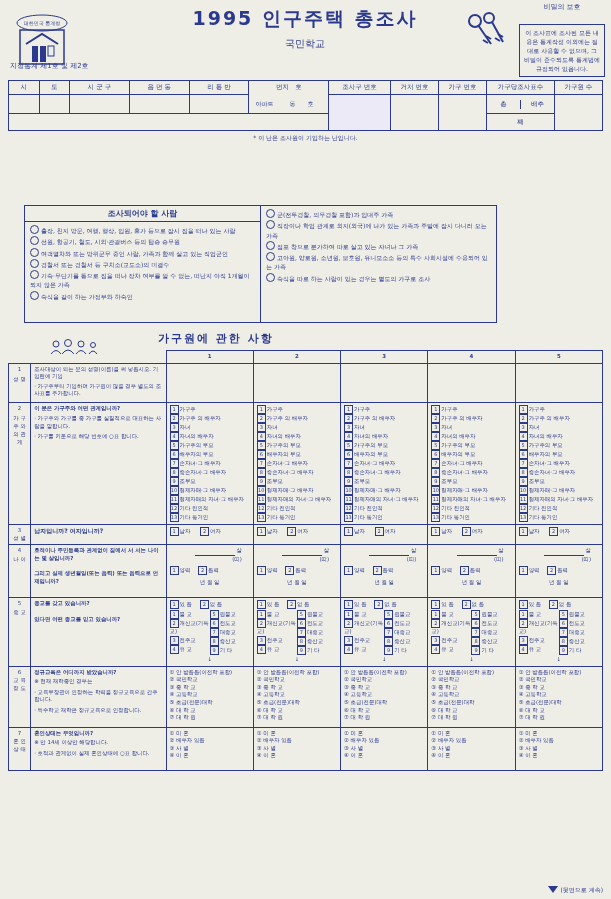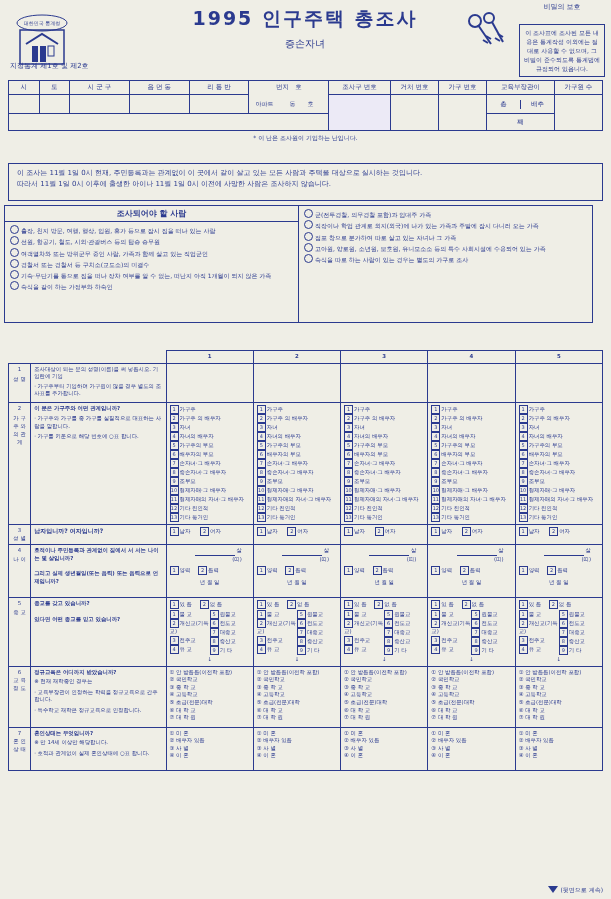--- a/index.html
+++ b/index.html
@@ -26,21 +26,21 @@
 
   
   #topform{position:absolute;left:8px;top:80px;width:595px;height:78px;}
   table.grid{border-collapse:collapse;}
   table.grid td,table.grid th{border:1px solid #2b3a8f;font-size:6.5px;text-align:center;padding:1px;}
 
   
   #notice{position:absolute;left:8px;top:163px;width:595px;height:38px;border:1px solid #2b3a8f;padding:4px 8px;box-sizing:border-box;font-size:7px;line-height:1.6;}
 
   
-  #incl{position:absolute;left:4px;top:205px;width:589px;height:118px;border:1px solid #2b3a8f;box-sizing:border-box;display:flex;}
+  #incl{position:absolute;left:24px;top:205px;width:473px;height:118px;border:1px solid #2b3a8f;box-sizing:border-box;display:flex;}
   #incl .col{flex:1;box-sizing:border-box;padding:0;}
   #incl .col:first-child{border-right:1px solid #2b3a8f;}
   .colhead{text-align:center;font-size:8px;font-weight:bold;border-bottom:1px solid #2b3a8f;padding:2px 0;}
   .colbody{padding:3px 5px;font-size:6px;line-height:1.55;}
   .colbody div{margin-bottom:1px;}
 
   
   #famhdr{position:absolute;left:8px;top:327px;width:595px;height:22px;}
   #famhdr .ttl{position:absolute;left:150px;top:4px;font-size:11px;font-weight:bold;letter-spacing:2px;}
   #people{position:absolute;left:40px;top:12px;width:60px;height:16px;}
@@ -74,21 +74,21 @@
       <text x="28" y="11" font-size="5" text-anchor="middle" fill="#2b3a8f">대한민국 통계청</text>
       <rect x="6" y="16" width="44" height="34" fill="none" stroke="#2b3a8f" stroke-width="1.5"></rect>
       <path d="M12 30 L28 20 L44 30" fill="none" stroke="#2b3a8f" stroke-width="2"></path>
       <rect x="18" y="32" width="6" height="16" fill="#2b3a8f"></rect>
       <rect x="26" y="32" width="6" height="16" fill="#2b3a8f"></rect>
       <rect x="34" y="32" width="6" height="10" fill="none" stroke="#2b3a8f"></rect>
     </svg>
 
     <div id="title">
       <div class="main">1995 인구주택 총조사</div>
-      <div class="sub">증손자녀</div>
+      <div class="sub">국민학교</div>
     </div>
 
     <svg id="keys" viewBox="0 0 54 40">
       <circle cx="14" cy="9" r="6" fill="none" stroke="#2b3a8f" stroke-width="2"></circle>
       <path d="M17 13 L30 32" stroke="#2b3a8f" stroke-width="2" fill="none"></path>
       <path d="M25 24 l5 3 M22 28 l5 3" stroke="#2b3a8f" stroke-width="2"></path>
       <circle cx="28" cy="6" r="5" fill="none" stroke="#2b3a8f" stroke-width="2"></circle>
       <path d="M31 10 L42 30" stroke="#2b3a8f" stroke-width="2" fill="none"></path>
       <path d="M37 22 l5 3 M34 26 l5 3" stroke="#2b3a8f" stroke-width="2"></path>
     </svg>
@@ -109,21 +109,21 @@
         <td style="width:58px;">시 군 구</td>
         <td style="width:58px;">읍 면 동</td>
         <td style="width:58px;">리 통 반</td>
         <td style="width:78px;border-bottom:none;">
           <span>번지</span>&nbsp;&nbsp;
           <span>호</span>
         </td>
         <td style="width:60px;" rowspan="1">조사구 번호</td>
         <td style="width:46px;">거처 번호</td>
         <td style="width:46px;">가구 번호</td>
-        <td style="width:66px;">교육부장관이</td>
+        <td style="width:66px;">가구당조사표수</td>
         <td style="width:46px;font-family:Liberation Serif, serif;">가구원 수</td>
       </tr>
       <tr>
         <td style="height:16px;"></td>
         <td></td>
         <td></td>
         <td></td>
         <td></td>
         <td style="border-top:none;text-align:left;padding-left:6px;">
           <span class="t6">아파트</span>
@@ -143,24 +143,20 @@
       </tr>
       <tr>
         <td colspan="6" style="height:14px;border-top:none;"></td>
         <td>째</td>
       </tr>
     </tbody>
       </table>
     <div class="t6" style="text-align:center;margin-top:3px;">* 이 난은 조사원이 기입하는 난입니다.</div>
   </div>
 
-  <div id="notice">
-    <div>이 조사는 11월 1일 0시 현재, 주민등록과는 관계없이 이 곳에서 같이 살고 있는 모든 사람과 주택을 대상으로 실시하는 것입니다.</div>
-    <div>따라서 11월 1일 0시 이후에 출생한 아이나 11월 1일 0시 이전에 사망한 사람은 조사하지 않습니다.</div>
-  </div>
 
   <div id="incl">
     <div class="col">
       <div class="colhead">조사되어야 할 사람</div>
       <div class="colbody">
         <div><span class="circ"></span><span>출장, 친지 방문, 여행, 행상, 입원, 휴가 등으로 잠시 집을 떠나 있는 사람</span></div>
         <div><span class="circ"></span><span>선원, 항공기, 철도, 시외·관광버스 등의 탑승 승무원</span></div>
         <div><span class="circ"></span><span>여객열차와 또는 방위군무 중인 사람, 가족과 함께 살고 있는 직업군인</span></div>
         <div><span class="circ"></span><span>경찰서 또는 경찰서 등 구치소(교도소)의 미결수</span></div>
         <div><span class="circ"></span><span>기숙·무단기를 통으로 집을 떠나 장차 여부를 알 수 없는, 떠난지 아직 1개월이 되지 않은 가족</span></div>
@@ -171,20 +167,33 @@
       <div class="colbody">
         <div><span class="circ"></span><span>군(전투경찰, 의무경찰 포함)과 임대주 가족</span></div>
         <div><span class="circ"></span><span>직장이나 학업 관계로 외지(외국)에 나가 있는 가족과 주말에 잠시 다니러 오는 가족</span></div>
         <div><span class="circ"></span><span>점포 창으로 분가하여 따로 살고 있는 자녀나 그 가족</span></div>
         <div><span class="circ"></span><span>고아원, 양로원, 소년원, 보호원, 유니모소소 등의 특수 사회시설에 수용되어 있는 가족</span></div>
         <div><span class="circ"></span><span>숙식을 따로 하는 사람이 있는 경우는 별도의 가구로 조사</span></div>
       </div>
     </div>
   </div>
 
+  <div id="famhdr">
+    <svg id="people" viewBox="0 0 60 16">
+      <circle cx="8" cy="5" r="3" fill="none" stroke="#2b3a8f"></circle>
+        <path d="M3 15 q5-7 10 0" fill="none" stroke="#2b3a8f"></path>
+      <circle cx="20" cy="4" r="3.5" fill="none" stroke="#2b3a8f"></circle>
+        <path d="M14 15 q6-8 12 0" fill="none" stroke="#2b3a8f"></path>
+      <circle cx="33" cy="5" r="3" fill="none" stroke="#2b3a8f"></circle>
+        <path d="M28 15 q5-7 10 0" fill="none" stroke="#2b3a8f"></path>
+      <circle cx="45" cy="6" r="2.5" fill="none" stroke="#2b3a8f"></circle>
+        <path d="M41 15 q4-6 8 0" fill="none" stroke="#2b3a8f"></path>
+    </svg>
+    <div class="ttl">가구원에 관한 사항</div>
+  </div>
 
   <div id="maintbl">
     <table>
 
       <tbody>
           <tr>
         <td class="lbl-col" style="border:none;"></td>
         <td class="q-col" style="border:none;"></td>
         <td class="p-col numhead">1</td>
         <td class="p-col numhead">2</td>

